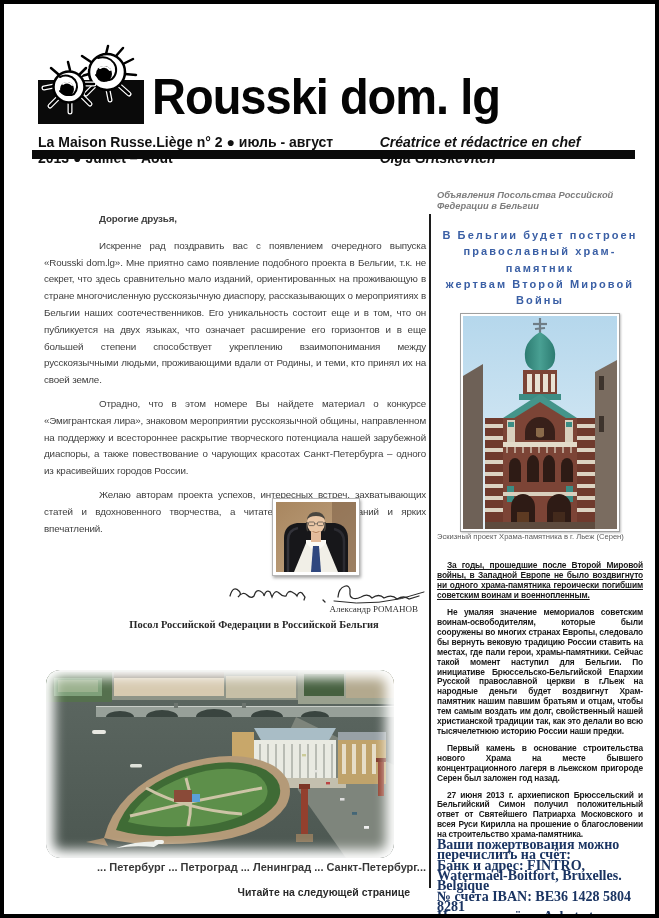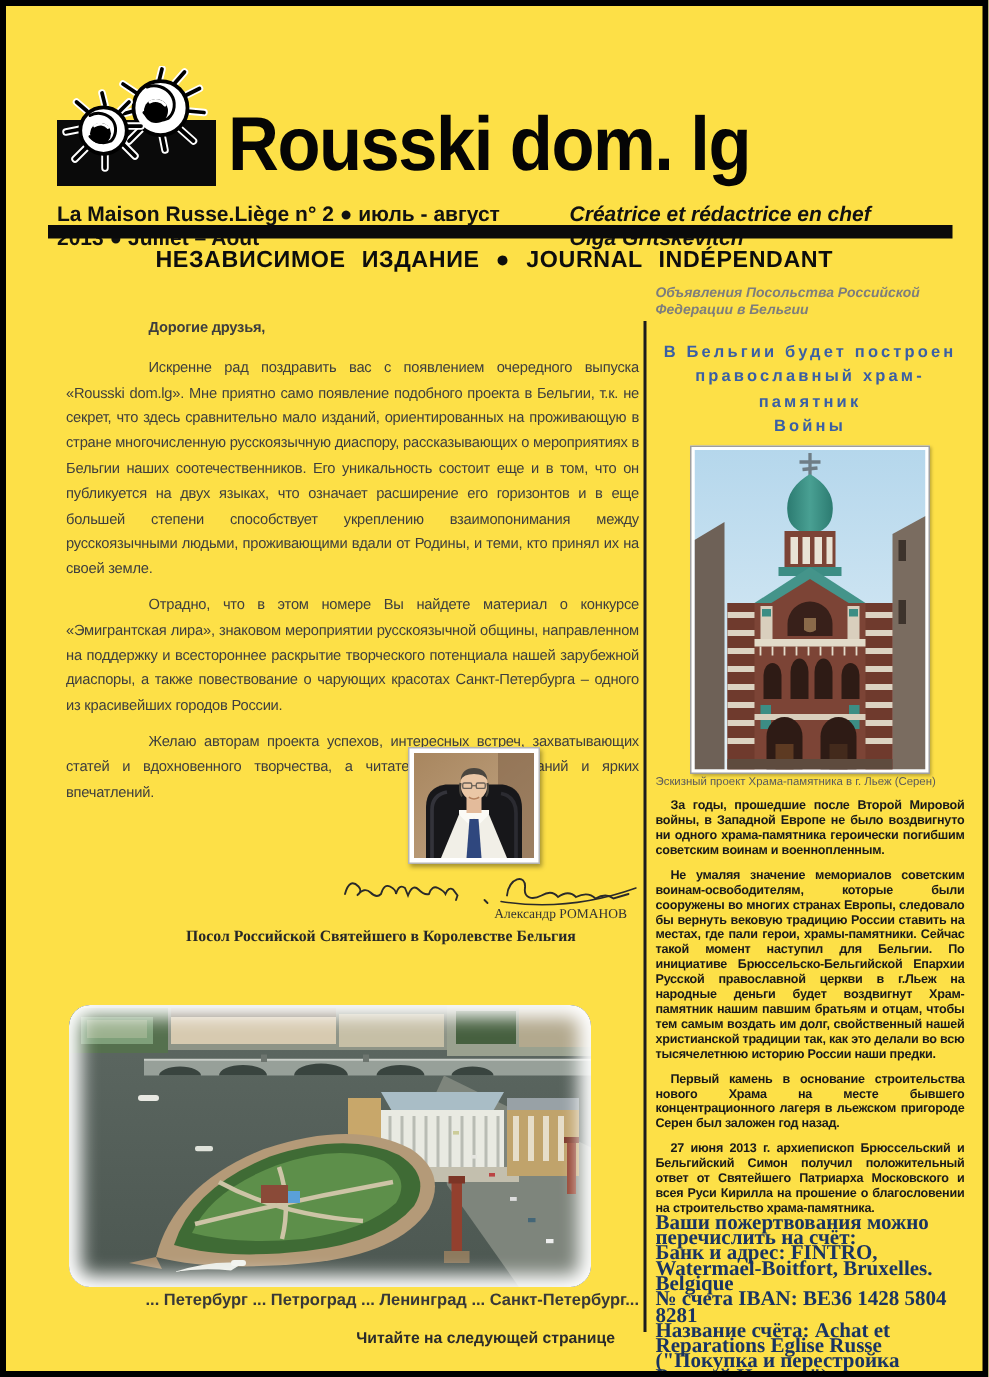--- a/index.html
+++ b/index.html
@@ -1,18 +1,18 @@
 <!DOCTYPE html>
 <html><head>
 <meta charset="utf-8">
 <style>
   html,body{margin:0;padding:0;background:#e8e8e8;}
   .page{
     position:relative; width:659px; height:918px; margin:0 auto;
-    background:#fde047; border:4px solid #000; box-sizing:border-box;
+    background:#ffffff; border:4px solid #000; box-sizing:border-box;
     font-family:"Liberation Sans", sans-serif; overflow:hidden;
   }
   .abs{position:absolute;}
 
   
   .logo{left:34px; top:40px; width:106px; height:80px;}
   .masthead-title{
     left:148px; top:62px; width:480px;
     font-weight:900; font-size:47px; letter-spacing:-1px; color:#050505;
     transform:scaleY(1.08); transform-origin:top left; white-space:nowrap;
@@ -89,21 +89,21 @@
   }
   .church-figure svg{display:block;}
   .church-caption{
     margin-top:0; 
     font-family:Liberation Sans, sans-serif; font-size:7.6px; color:#5a5a5a;
   }
   .announce .body-p{
     margin:7px 0 0 0; text-align:justify; text-indent:10px;
     font-size:8.4px; font-weight:bold; line-height:9.9px; letter-spacing:-.15px; color:#191919;
   }
-  .announce .body-p.first{margin-top:7px;}
+  .announce .body-p.first{margin-top:20px;text-decoration:underline;}
   .donation{
     font-family:"Liberation Serif", serif;
     font-weight:bold; font-size:14px; line-height:10.3px; color:#1a3462;
   }
   .donation div{margin:0;}
 </style>
 </head>
 <body>
 
 <div class="page">
@@ -140,21 +140,20 @@
 
   <div class="abs issue-line">
     <span>La  Maison  Russe.Liège n° 2  ●  июль - август 2013  ●  Juillet – Août</span>
     <span class="issue-right">
       <span>Créatrice et rédactrice en chef</span>
       <span>Olga Gritskevitch</span>
     </span>
   </div>
 
   <div class="abs mast-bar"></div>
-  <div class="abs independent">НЕЗАВИСИМОЕ ИЗДАНИЕ ● JOURNAL INDÉPENDANT</div>
 
   <div class="abs letter">
     <div class="salutation">Дорогие друзья,</div>
     <p>Искренне рад поздравить вас с появлением очередного выпуска «Rousski dom.lg». Мне приятно само появление подобного проекта в Бельгии, т.к. не секрет, что здесь сравнительно мало изданий, ориентированных на проживающую в стране многочисленную русскоязычную диаспору, рассказывающих о мероприятиях в Бельгии наших соотечественников. Его уникальность состоит еще и в том, что он публикуется на двух языках, что означает расширение его горизонтов и в еще большей степени способствует укреплению взаимопонимания между русскоязычными людьми, проживающими вдали от Родины, и теми, кто принял их на своей земле.</p>
     <p>Отрадно, что в этом номере Вы найдете материал о конкурсе «Эмигрантская лира», знаковом мероприятии русскоязычной общины, направленном на поддержку и всестороннее раскрытие творческого потенциала нашей зарубежной диаспоры, а также повествование о чарующих красотах Санкт-Петербурга – одного из красивейших городов России.</p>
     <p>Желаю авторам проекта успехов, интересных встреч, захватывающих статей и вдохновенного творчества, а читателям – новых знаний и ярких впечатлений.</p>
   </div>
 
   <div class="abs amb-photo">
     <svg viewBox="0 0 80 70" width="80" height="70">
@@ -189,21 +188,21 @@
       <path d="M97 20 l2 2"></path>
       <path d="M112 17 c1 -12 13 -15 12 -5 c-1 7 5 8 11 5 q7 -4 11 1 q7 -5 12 0 q8 -4 13 1 q7 -4 12 0 l10 -3"></path>
       <path d="M108 21 q45 7 90 -9" stroke-width="1"></path>
     </g>
     </svg>
     <span class="visually-hidden"></span>
 
   <span class="visually-hidden">С уважением,</span>
 
   <div class="abs sig-name">Александр РОМАНОВ</div>
-  <div class="abs sig-title">Посол Российской Святейшего в Королевстве Бельгия</div>
+  <div class="abs sig-title">Посол Российской Федерации в Российской Бельгия</div>
 
   <div class="abs spb-photo">
     <svg viewBox="0 0 348 188" width="348" height="188">
       <defs>
         <linearGradient id="water" x1="0" y1="0" x2="0" y2="1">
           <stop offset="0" stop-color="#5d6862"></stop>
             <stop offset="1" stop-color="#4c5751"></stop>
         </linearGradient>
       </defs>
       <rect width="348" height="188" fill="url(#water)"></rect>
@@ -301,20 +300,21 @@
   <div class="abs spb-readnext">Читайте на следующей странице</div>
 
   <div class="abs col-divider"></div>
 
   <div class="abs announce">
     <div class="kicker">Объявления Посольства Российской Федерации в Бельгии</div>
 
     <div class="headline">
       <div>В Бельгии будет построен</div>
       <div>православный храм-памятник</div>
+      <div>жертвам Второй Мировой</div>
       <div>Войны</div>
     </div>
 
     <div class="church-figure">
       <svg viewBox="0 0 154 213" width="154" height="213">
         <defs>
           <linearGradient id="sky" x1="0" y1="0" x2="0" y2="1">
             <stop offset="0" stop-color="#b5d7ec"></stop>
               <stop offset="1" stop-color="#e3f0f7"></stop>
           </linearGradient>

